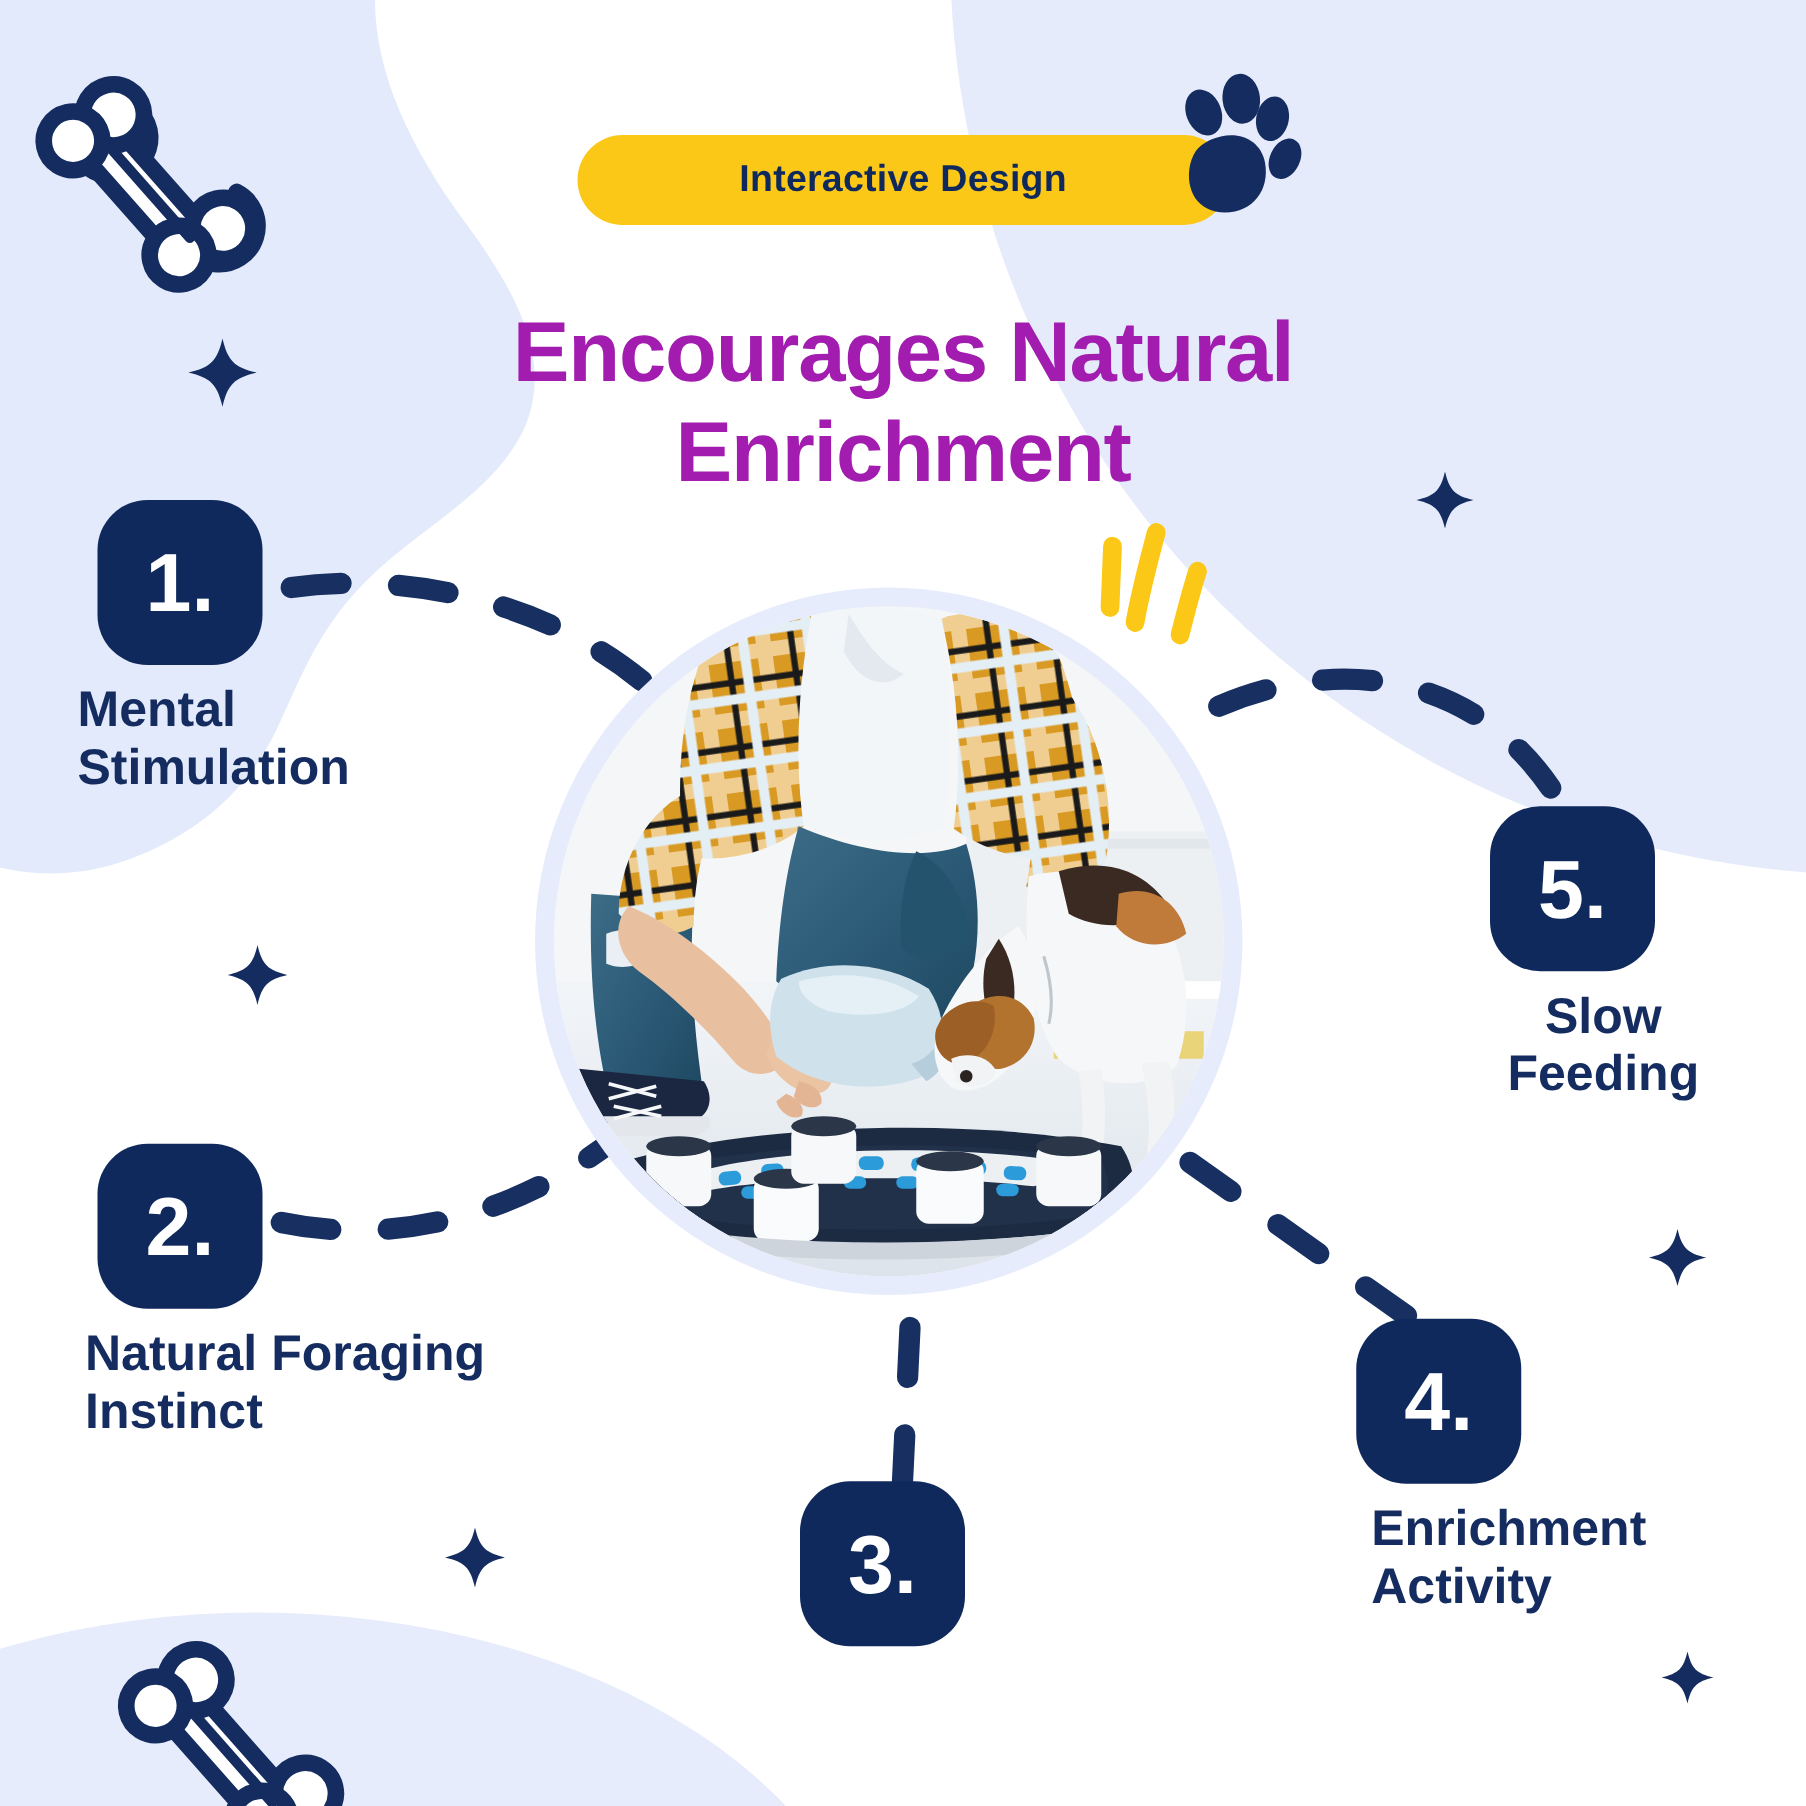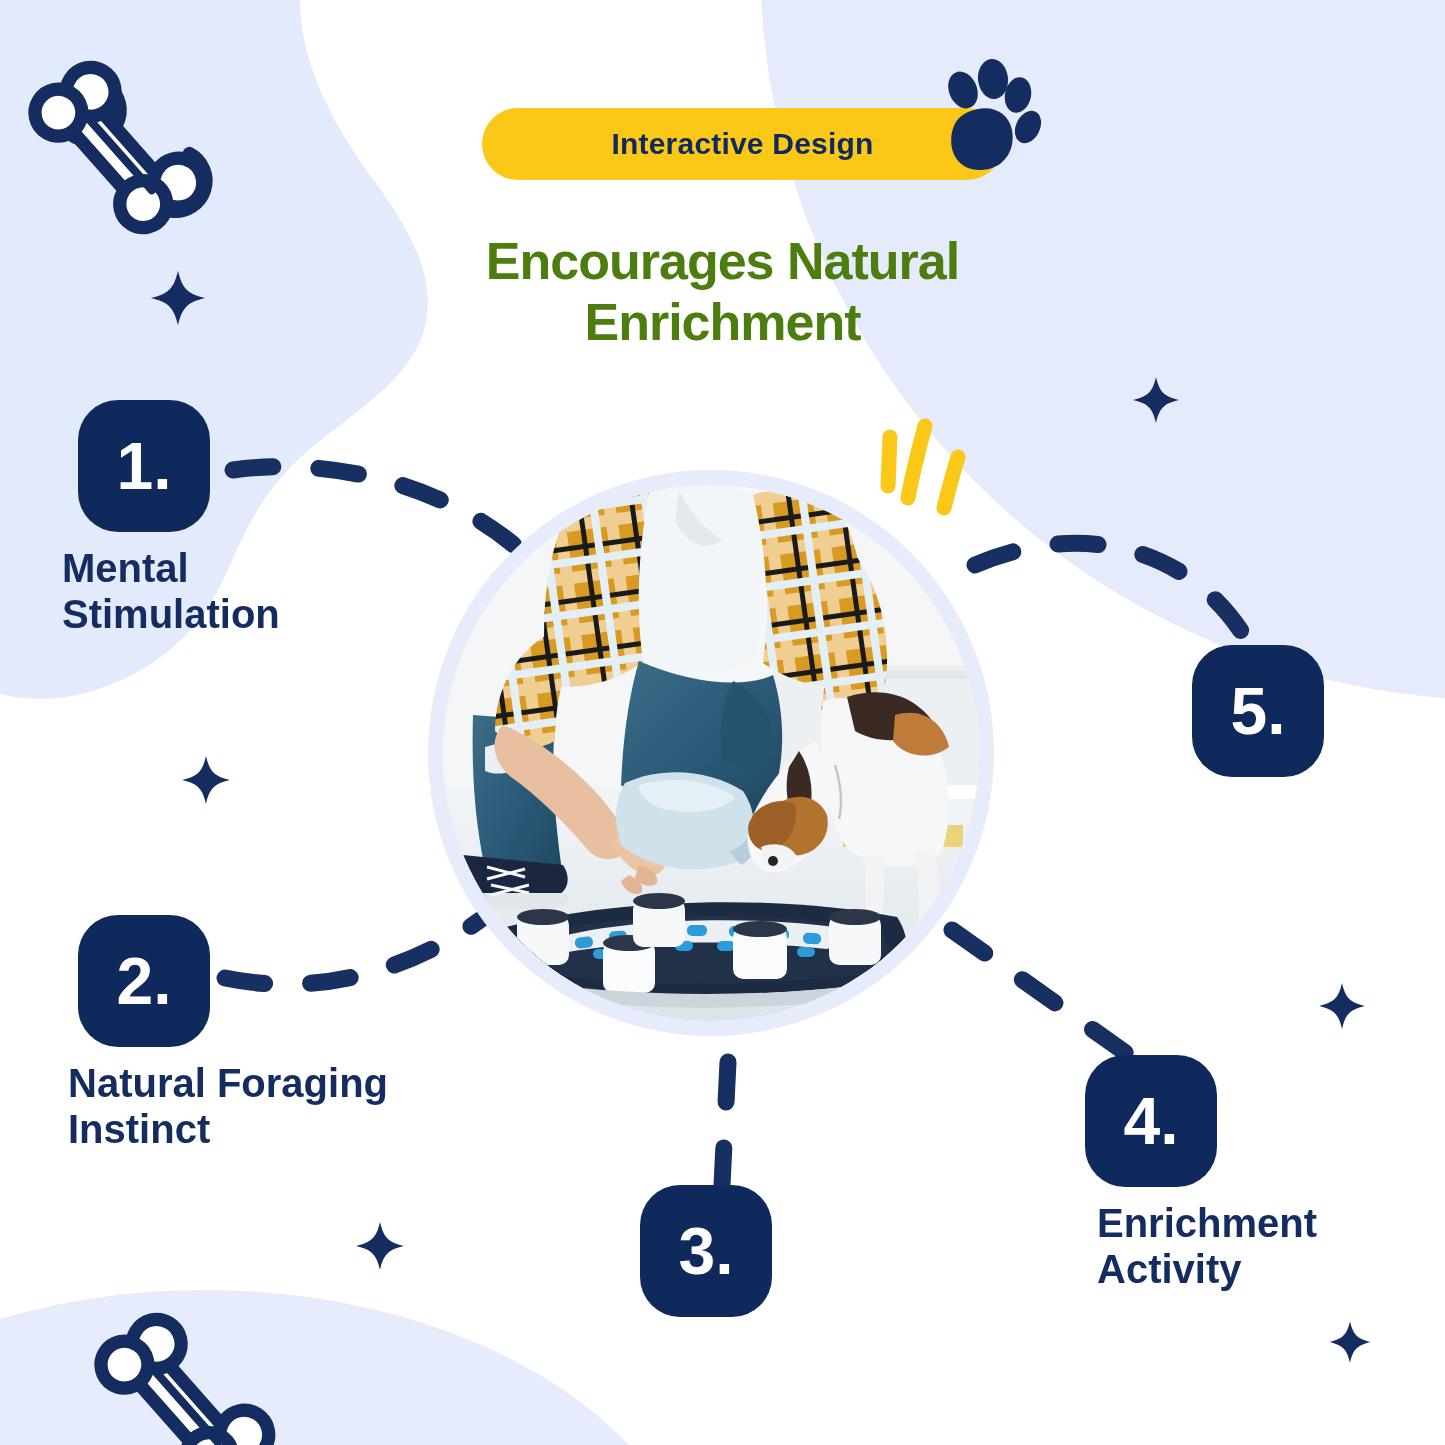--- a/index.html
+++ b/index.html
@@ -9,36 +9,36 @@
     font-family:"Liberation Sans",sans-serif;
     overflow:hidden;
   }
   .stage{position:relative;width:1445px;height:1445px;overflow:hidden;background:#fff;}
 
   
   .bg-layer{position:absolute;inset:0;width:100%;height:100%;}
 
   
   .badge{
-    position:absolute;left:482px;top:108px;width:521px;height:72px;
+    position:absolute;left:462px;top:108px;width:521px;height:72px;
     background:#FBC818;border-radius:36px;
     display:flex;align-items:center;justify-content:center;
     z-index:6;
   }
   .badge-label{
     font-size:30px;font-weight:bold;color:#10295C;letter-spacing:.2px;
     font-family:"Liberation Sans",sans-serif;
   }
 
   
   .heading{
     position:absolute;left:0;top:196px;width:1445px;
     text-align:center;z-index:5;
-    color:#4d7c0f;
-    font-size:52px;line-height:1.18;font-weight:bold;
+    color:#a21caf;
+    font-size:68px;line-height:1.18;font-weight:bold;
     letter-spacing:-1px;
     font-family:"Liberation Sans",sans-serif;
   }
   .heading span{display:block;}
 
   
   .photo-ring{
     position:absolute;left:428px;top:470px;width:566px;height:566px;
     border-radius:50%;background:#e6ecfb;
     z-index:3;
@@ -301,20 +301,22 @@
   </div>
 
   <div class="step" id="step4">
     <div class="num">4.</div>
     <div class="step-label">Enrichment
 Activity</div>
   </div>
 
   <div class="step" id="step5">
     <div class="num">5.</div>
+    <div class="step-label">Slow
+Feeding</div>
   </div>
 
   <svg class="fx-layer" viewBox="0 0 1445 1445">
 
     <g transform="translate(82,48) rotate(32) scale(1.02)">
       <g fill="#FFFFFF" stroke="#142C5F" stroke-width="13" stroke-linejoin="round">
         <path d="M36,18 a30,30 0 1,1 -22,47 a29,29 0 1,0 22,-47 Z"></path>
         <path d="M152,32 a30,30 0 1,1 -22,47 a29,29 0 1,0 22,-47 Z" transform="translate(-8,0)"></path>
         <path d="M40,40 L148,72 L136,104 L28,72 Z"></path>
       </g>

